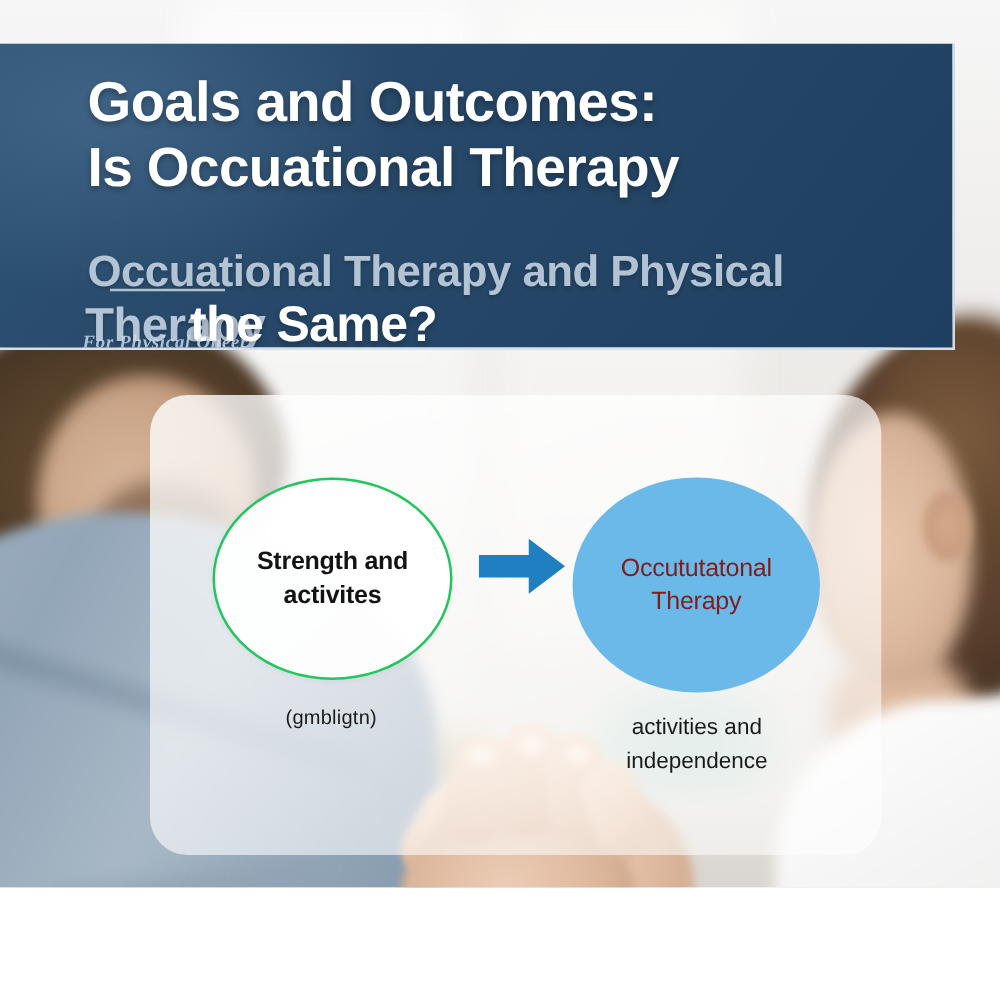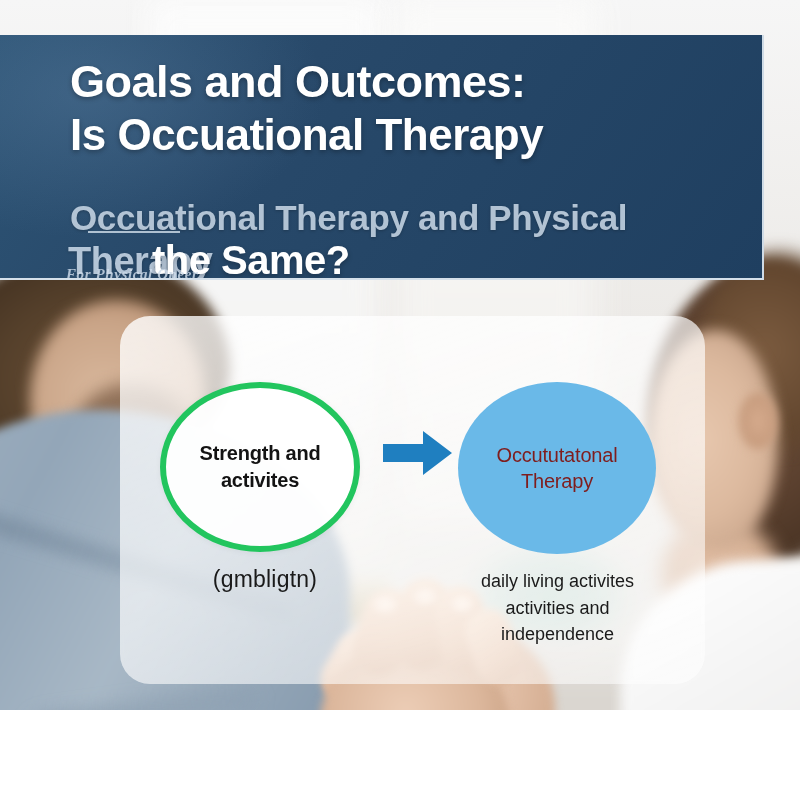--- a/index.html
+++ b/index.html
@@ -308,27 +308,27 @@
     top: 316px;
     width: 585px;
     height: 368px;
     background: linear-gradient(160deg, rgba(255,255,255,.80) 0%, rgba(255,255,255,.66) 45%, rgba(255,255,255,.52) 100%);
     border-radius: 30px;
     backdrop-filter: blur(2px);
   }
 
   .circle-left {
     position: absolute;
-    left: 160px;
+    left: 170px;
     top: 382px;
     width: 188px;
     height: 158px;
     border-radius: 50%;
     background: rgba(255,255,255,.93);
-    border: 6px solid #22c55e;
+    border: 2px solid #22c55e;
     display: flex;
     align-items: center;
     justify-content: center;
     box-shadow: 0 1px 6px rgba(0,0,0,.05);
   }
   .circle-left-label {
     font-size: 20px;
     font-weight: bold;
     color: #131313;
     text-align: center;
@@ -364,21 +364,21 @@
     width: 70px;
     height: 46px;
   }
 
   .cap-left {
     position: absolute;
     left: 170px;
     top: 566px;
     width: 190px;
     text-align: center;
-    font-size: 23px;
+    font-size: 16px;
     color: #1a1a1a;
     letter-spacing: .2px;
   }
   .cap-right {
     position: absolute;
     left: 450px;
     top: 568px;
     width: 215px;
     text-align: center;
     font-size: 18px;
@@ -466,18 +466,17 @@
   <div class="circle-right">
     <div class="circle-right-label">
       <span>Occututatonal</span><br>
       <span>Therapy</span>
     </div>
   </div>
 
   <div class="cap-left">(gmbligtn)</div>
 
   <div class="cap-right">
-    <div>daily living activites</div>
     <div>activities and</div>
     <div>independence</div>
   </div>
 
 </div>
 
 </body></html>

